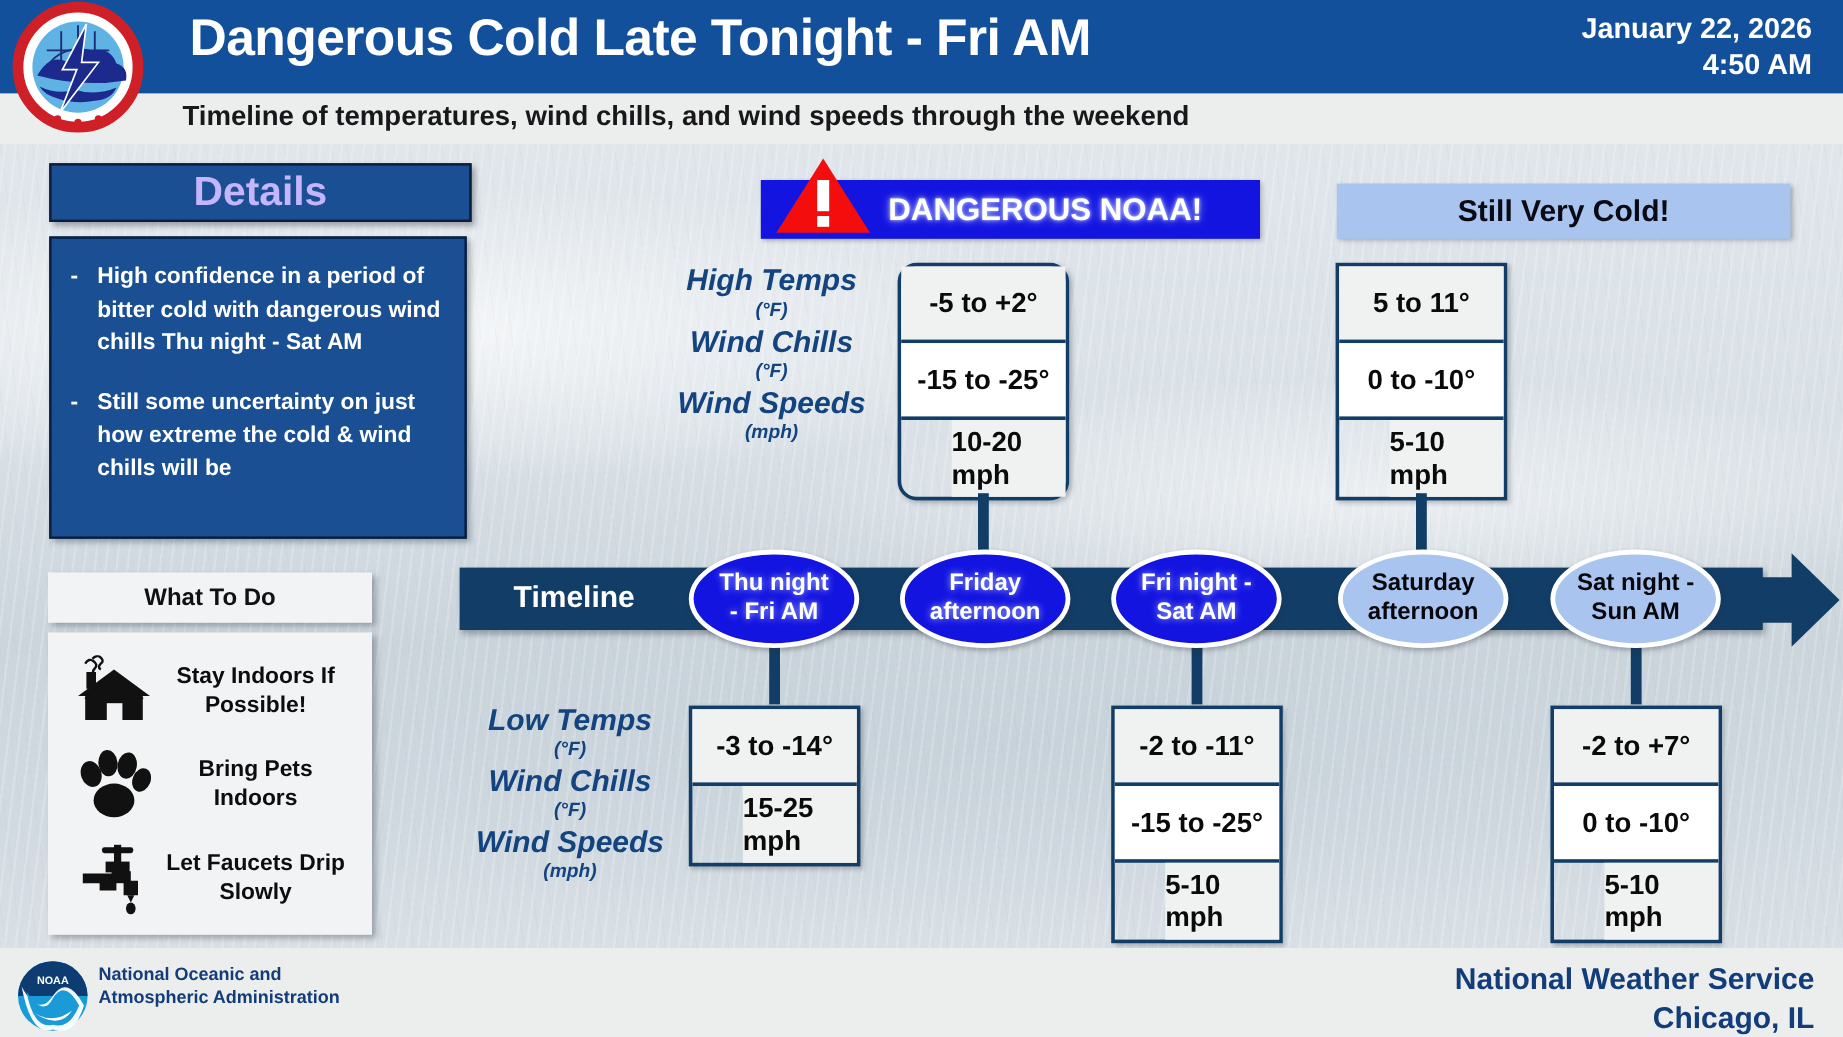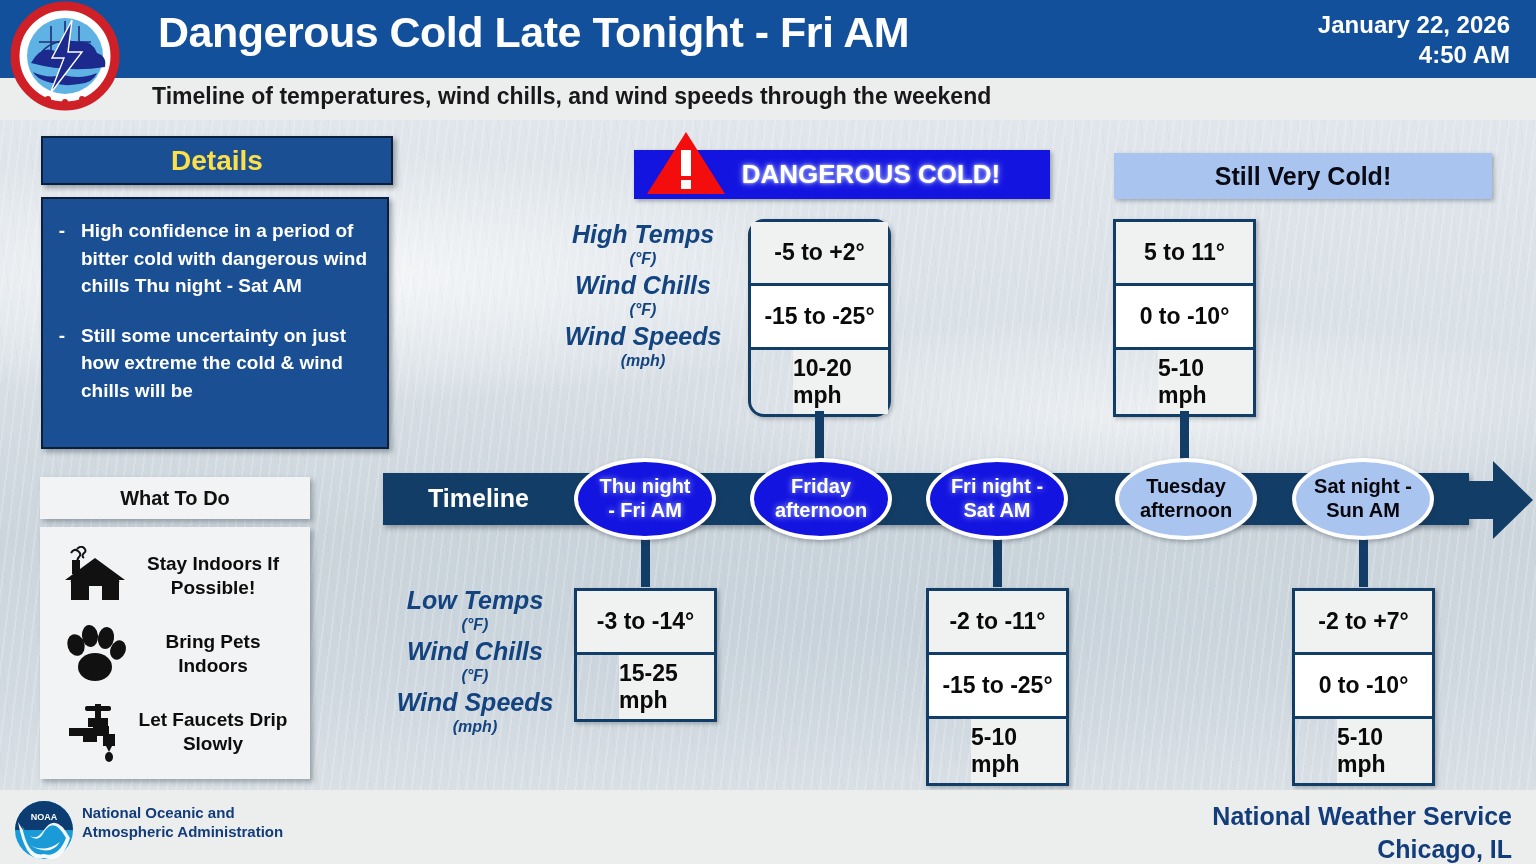--- a/index.html
+++ b/index.html
@@ -82,21 +82,21 @@
   #details-header {
     position: absolute;
     left: 41px; top: 136px;
     width: 348px; height: 45px;
     background: #1a4f93;
     border: 2px solid #0b1f3d;
     box-shadow: 3px 3px 5px rgba(60,70,80,0.45);
     display: flex; align-items: center; justify-content: center;
   }
   #details-header span {
-    color: #fde047; font-size: 28px; font-weight: bold;
+    color: #c4b5fd; font-size: 34px; font-weight: bold;
   }
   #details-body {
     position: absolute;
     left: 41px; top: 197px;
     width: 348px; height: 252px;
     background: #1a4f93;
     border: 2px solid #0b1f3d;
     box-shadow: 3px 3px 5px rgba(60,70,80,0.45);
     padding: 18px 14px 0 0;
     box-sizing: border-box;
@@ -394,21 +394,21 @@
           <path d="M40 32 L52 32 L52 44 L40 44 Z" fill="#111"></path>
           <path d="M43 44 L49 44 L46 50 Z" fill="#111"></path>
           <ellipse cx="46" cy="55" rx="4" ry="5" fill="#111"></ellipse>
         </svg>
       </span>
       <span class="wtd-label">Let Faucets Drip Slowly</span>
     </div>
   </div>
 
   <div id="danger-banner">
-    <span>DANGEROUS COLD!</span>
+    <span>DANGEROUS NOAA!</span>
   </div>
   <svg id="warn-triangle" viewBox="0 0 82 66">
     <path d="M41 2 L80 64 L2 64 Z" fill="#f40d0d"></path>
     <rect x="36" y="20" width="10" height="26" fill="#ffffff"></rect>
     <rect x="36" y="50" width="10" height="9" fill="#ffffff"></rect>
   </svg>
 
   <div id="cold-banner">
     <span>Still Very Cold!</span>
   </div>
@@ -455,21 +455,21 @@
     </span>
   </div>
   <div class="tl-oval dark" style="left:926px; top:458px;">
     <span>
       <span>Fri night -</span><br>
       <span>Sat AM</span>
     </span>
   </div>
   <div class="tl-oval light" style="left:1115px; top:458px;">
     <span>
-      <span>Tuesday</span><br>
+      <span>Saturday</span><br>
       <span>afternoon</span>
     </span>
   </div>
   <div class="tl-oval light" style="left:1292px; top:458px;">
     <span>
       <span>Sat night -</span><br>
       <span>Sun AM</span>
     </span>
   </div>
 

